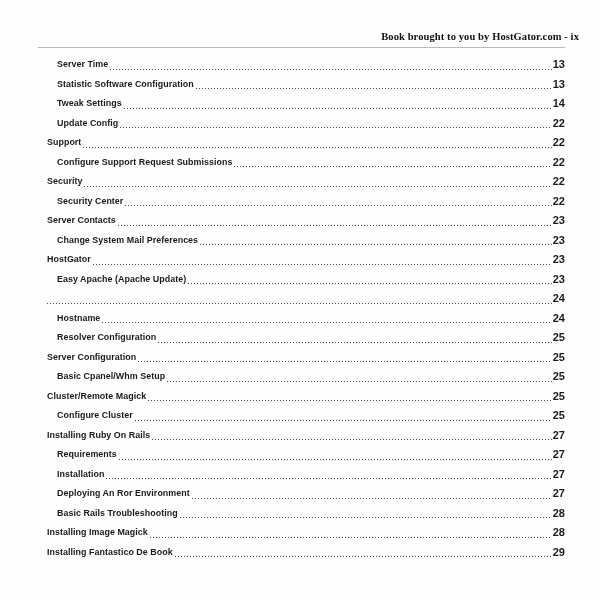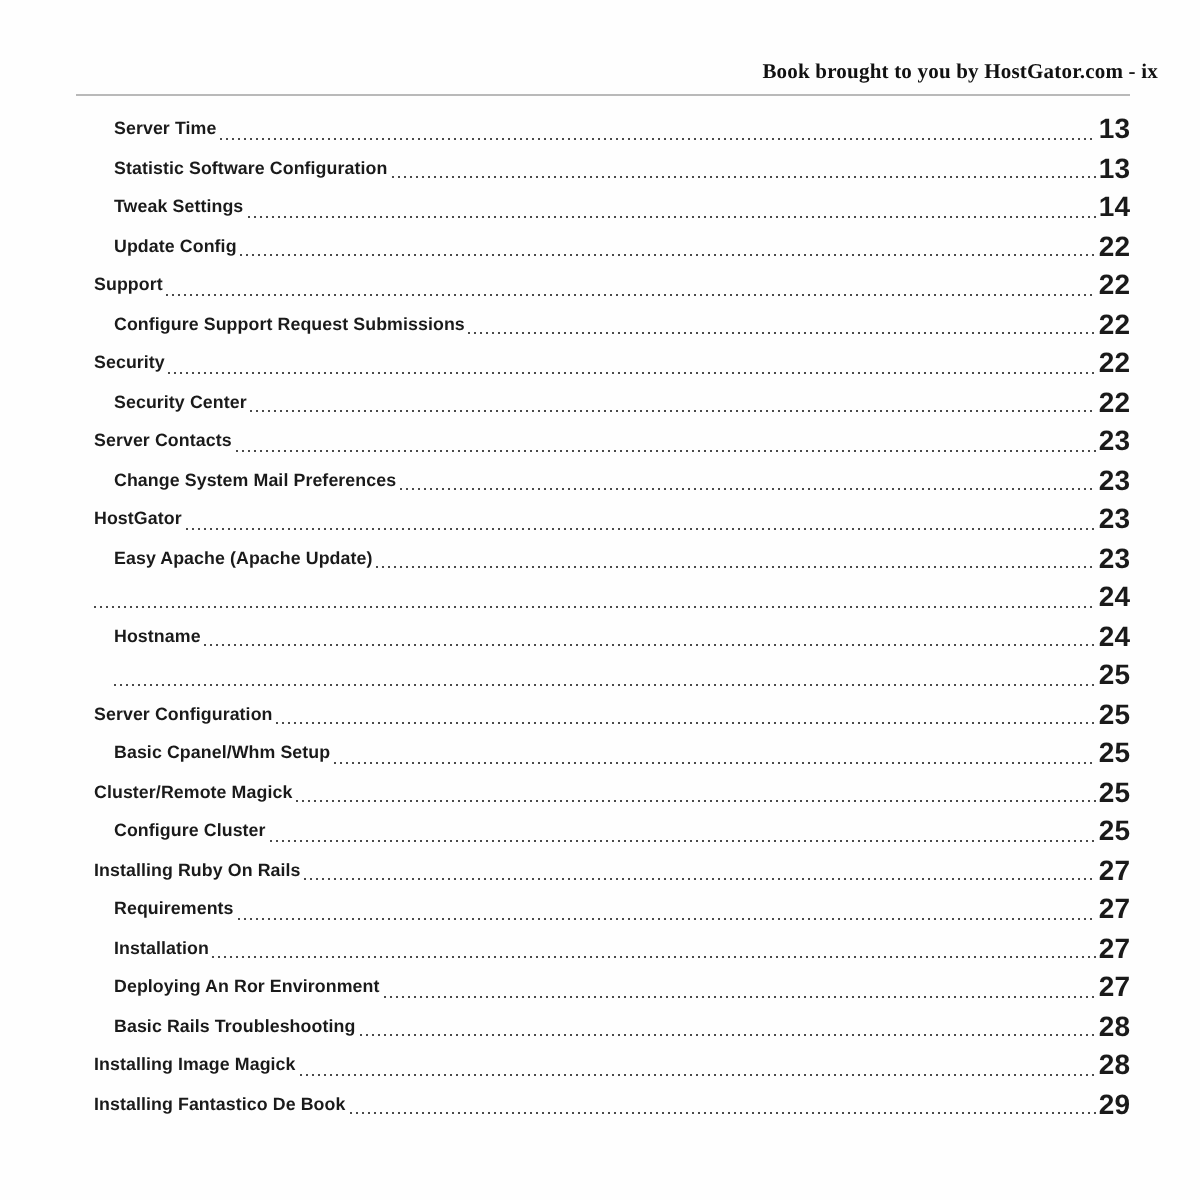--- a/index.html
+++ b/index.html
@@ -90,21 +90,21 @@
     left: 0;
     right: 0;
     bottom: 5px;
     height: 1px;
     background-image: linear-gradient(to right, #4a4a4a 0 1px, transparent 1px 3px);
     background-size: 3px 1px;
     background-repeat: repeat-x;
   }
 
   .toc-entry .page {
-    font-size: 14px;
+    font-size: 11px;
     font-weight: 700;
     color: #1a1a1a;
     flex: 0 0 auto;
     padding-left: 1px;
     text-align: right;
     min-width: 12px;
   }
 
   
   .level-1 { padding-left: 9px; }
@@ -184,20 +184,21 @@
       <div class="toc-entry level-1">
         <span class="leader"></span>
         <span class="page">24</span>
       </div>
       <div class="toc-entry level-2">
         <span class="title">Hostname</span>
         <span class="leader"></span>
         <span class="page">24</span>
       </div>
       <div class="toc-entry level-2">
+        <span class="title">Resolver Configuration</span>
         <span class="leader"></span>
         <span class="page">25</span>
       </div>
       <div class="toc-entry level-1">
         <span class="title">Server Configuration</span>
         <span class="leader"></span>
         <span class="page">25</span>
       </div>
       <div class="toc-entry level-2">
         <span class="title">Basic Cpanel/Whm Setup</span>

